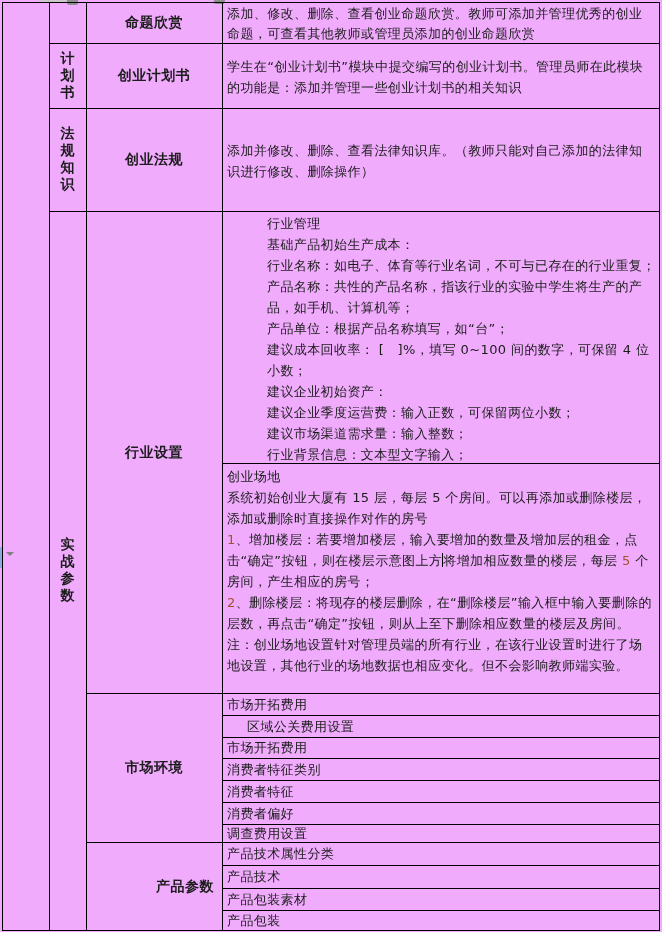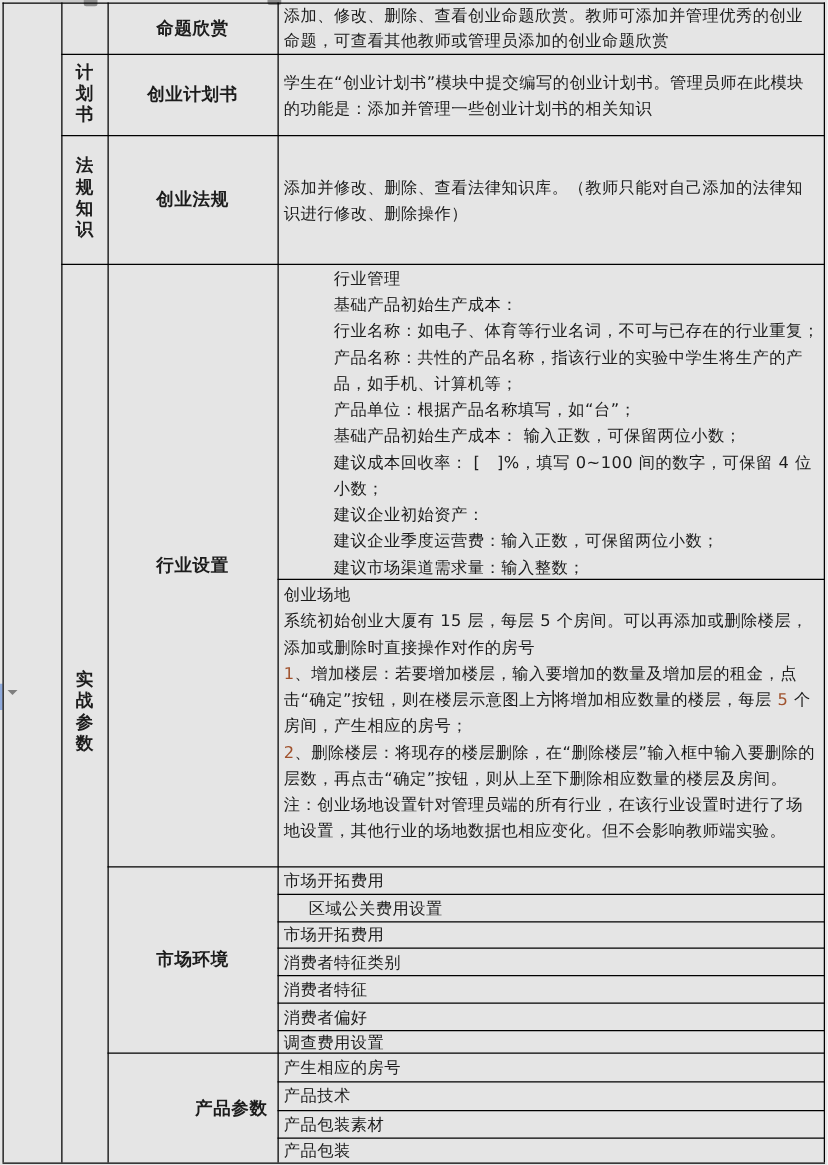--- a/index.html
+++ b/index.html
@@ -1,19 +1,19 @@
 <!DOCTYPE html>
 <html style="--accent: #a0522d;"><head>
 <meta charset="utf-8">
 <style>
   :root { --accent: #a0522d; }
   * { margin: 0; padding: 0; box-sizing: border-box; }
   html, body { width: 662px; height: 932px; background: #ffffff; }
   body { font-family: "DejaVu Sans", sans-serif; color: #1c1c1c; }
-  #page { position: relative; width: 662px; height: 932px; background: #e5e5e5; overflow: hidden; }
+  #page { position: relative; width: 662px; height: 932px; background: #f0abfc; overflow: hidden; }
 
   .bline { position: absolute; background: #000; }
   .vl { width: 1px; }
   .hl { height: 1px; }
 
   .cell { position: absolute; overflow: hidden; }
 
   .label-cell {
     display: flex; align-items: center; justify-content: center;
     font-weight: bold; font-size: 14px; letter-spacing: 0.5px;
@@ -121,21 +121,20 @@
 
   <div class="cell label-cell" style="left:86px; top:212px; width:136px; height:481px;">
     <span>行业设置</span>
   </div>
   <div class="cell desc-cell" style="left:223px; top:212px; width:437px; height:251px;padding-left:44px;">
       <div class="para"><span>行业管理</span></div>
       <div class="para"><span>基础产品初始生产成本：</span></div>
       <div class="para"><span>行业名称：如电子、体育等行业名词，不可与已存在的行业重复；</span></div>
       <div class="para"><span>产品名称：共性的产品名称，指该行业的实验中学生将生产的产品，如手机、计算机等；</span></div>
       <div class="para"><span>产品单位：根据产品名称填写，如“台”；</span></div>
-      <div class="para"><span>基础产品初始生产成本： 输入正数，可保留两位小数；</span></div>
       <div class="para"><span>建议成本回收率： [　]%，填写 0~100 间的数字，可保留 4 位小数；</span></div>
       <div class="para"><span>建议企业初始资产：</span></div>
       <div class="para"><span>建议企业季度运营费：输入正数，可保留两位小数；</span></div>
       <div class="para"><span>建议市场渠道需求量：输入整数；</span></div>
       <div class="para"><span>行业背景信息：文本型文字输入；</span></div>
     </div>
   <div class="cell desc-cell" style="left:222px; top:464px; width:437px; height:229px; padding-top:2px;">
       <div class="para"><span>创业场地</span></div>
       <div class="para"><span>系统初始创业大厦有 15 层，每层 5 个房间。可以再添加或删除楼层，添加或删除时直接操作对作的房号</span></div>
       <div class="para"><span class="accent">1</span><span>、增加楼层：若要增加楼层，输入要增加的数量及增加层的租金，点击“确定”按钮，则在楼层示意图上方</span><span class="cursor-bar"></span><span>将增加相应数量的楼层，每层 </span><span class="accent">5</span><span> 个房间，产生相应的房号；</span></div>
@@ -164,21 +163,21 @@
     <span>消费者偏好</span>
   </div>
   <div class="item-row" style="top:825px; height:17px;">
     <span>调查费用设置</span>
   </div>
 
   <div class="cell label-cell" style="left:86px; top:843px; width:136px; height:87px;margin-left:31px;">
     <span>产品参数</span>
   </div>
   <div class="item-row" style="top:843px; height:22px;">
-    <span>产生相应的房号</span>
+    <span>产品技术属性分类</span>
   </div>
   <div class="item-row" style="top:866px; height:22px;">
     <span>产品技术</span>
   </div>
   <div class="item-row" style="top:889px; height:21px;">
     <span>产品包装素材</span>
   </div>
   <div class="item-row" style="top:911px; height:19px;">
     <span>产品包装</span>
   </div>

